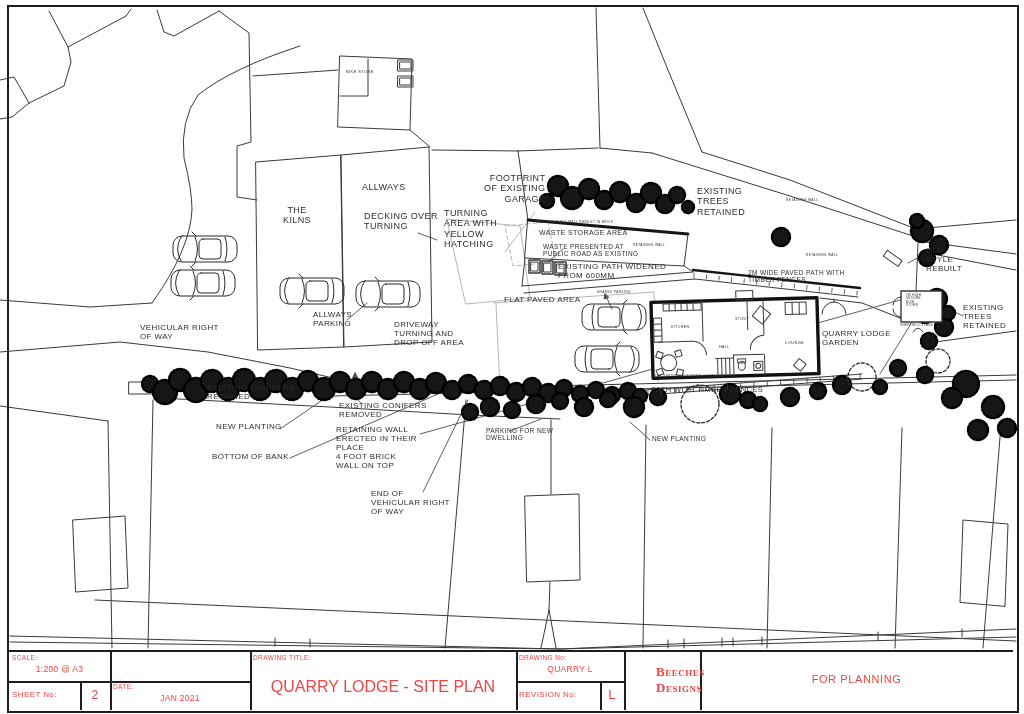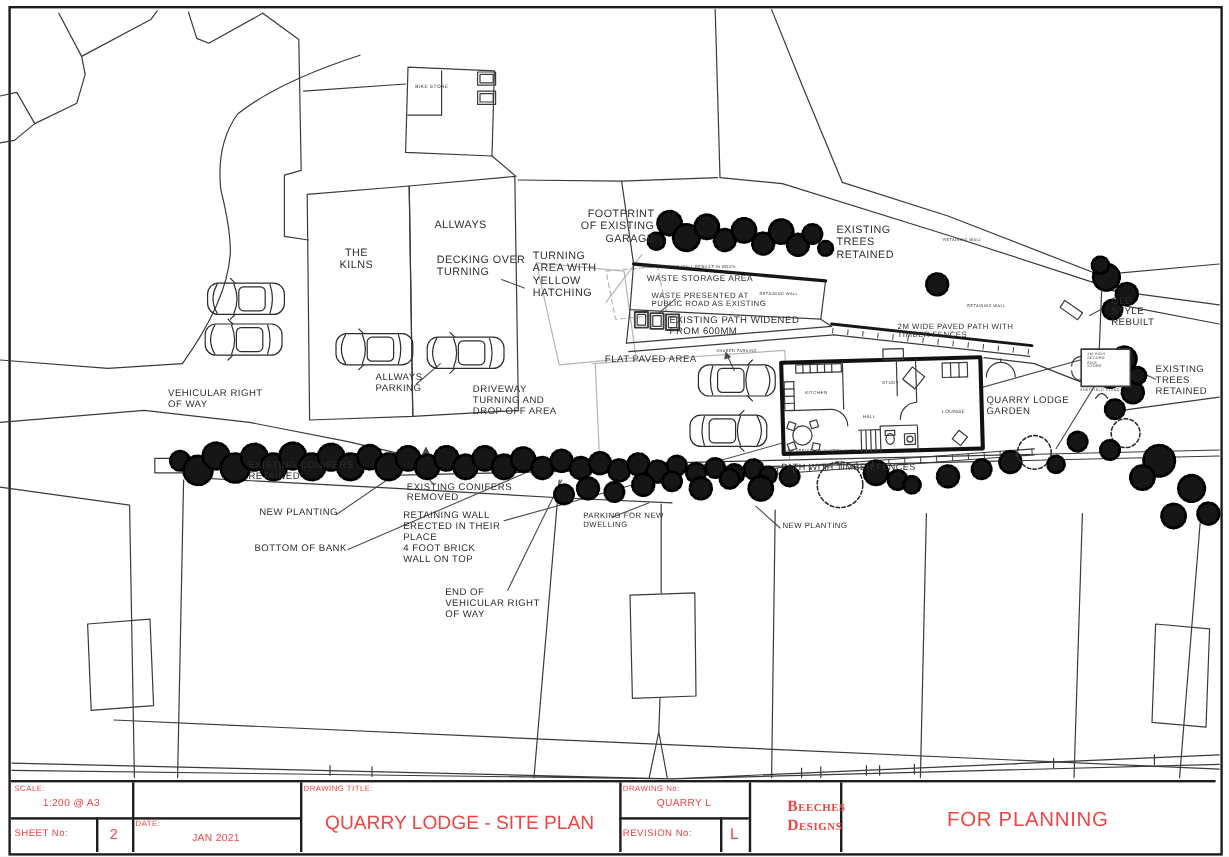--- a/index.html
+++ b/index.html
@@ -397,16 +397,16 @@
       <span class="lab" style="top:9px;font-size:8px">REVISION No:</span>
     </div>
     <div class="cell" style="left:591px;top:29px;width:24px;height:29px;border-right:none">
       <span class="val" style="top:6px;font-size:13px">L</span>
     </div>
     <div class="cell serif" style="left:615px;top:0;width:76px;height:58px;border-right:none;text-align:center">
       <div style="margin-top:12px;font-size:13px;letter-spacing:.5px">Beeches</div>
       <div style="font-size:13px;letter-spacing:.5px">Designs</div>
     </div>
     <div class="cell" style="left:691px;top:0;width:313px;height:58px;border-right:none">
-      <span class="big" style="top:21px;font-size:17px;letter-spacing:.6px">FOR PLANNING</span>
+      <span class="big" style="top:21px;font-size:11px;letter-spacing:.6px">FOR PLANNING</span>
     </div>
   </div>
 </div>
 
 </body></html>

